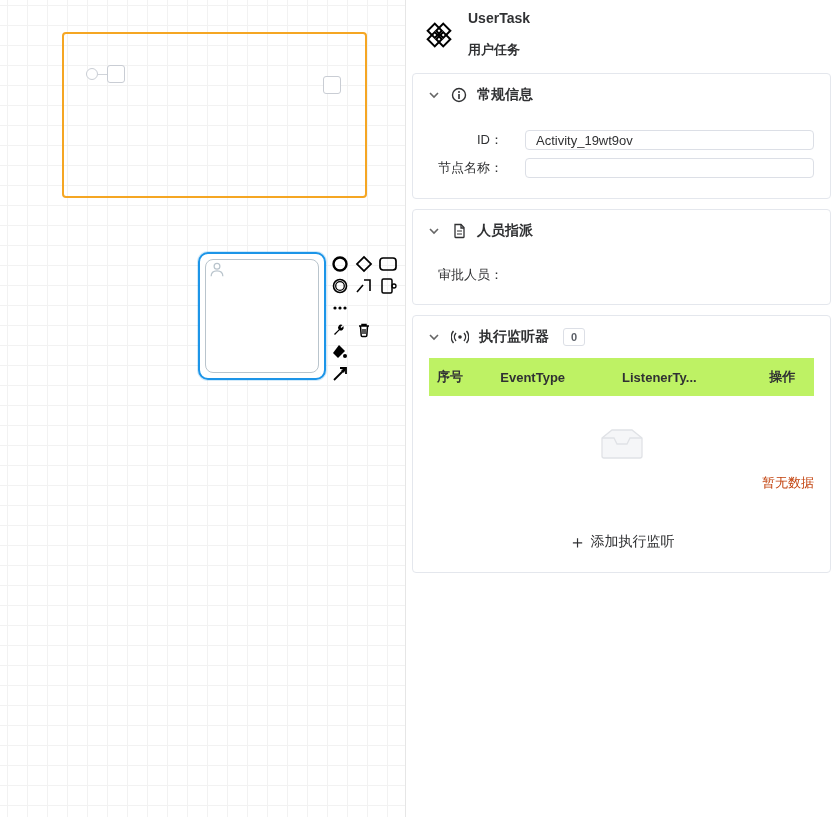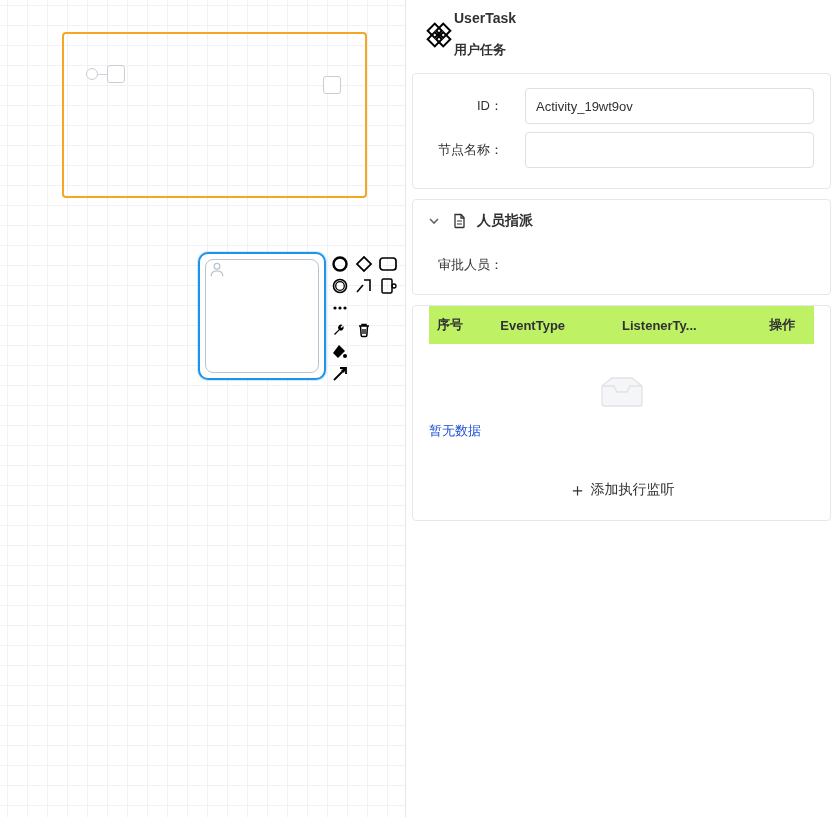--- a/index.html
+++ b/index.html
@@ -100,21 +100,21 @@
   .panel {
     width: 432px;
     height: 100%;
     border-left: 1px solid #e6e6e6;
     background: #fff;
     display: flex; flex-direction: column;
     overflow: auto;
   }
   .panel-header {
     padding: 10px 16px 10px 18px;
-    display: flex; align-items: center; 
+    display: flex; align-items: center; gap: 14px;
   }
   .panel-header svg { flex-shrink: 0; }
   .panel-header-text .t1 { font-weight: 700; font-size: 14px; }
   .panel-header-text .t2 { font-weight: 600; font-size: 13px; margin-top: 15px; }
 
   .section {
     border: 1px solid #e4e7ed;
     border-radius: 4px;
     margin: 4px 6px 6px 6px;
   }
@@ -125,21 +125,21 @@
     font-size: 14px;
     cursor: pointer;
   }
   .section-header svg { flex-shrink: 0; }
   .section-body { padding: 6px 16px 12px 16px; }
 
   .form-row { display: flex; align-items: center; margin: 8px 0; gap: 22px; }
   .form-label { width: 74px; text-align: right; font-size: 13px; color: #303133; flex-shrink:0;}
   .form-input {
     flex: 1;
-    height: 36px;
+    height: 20px;
     padding: 0 10px;
     border: 1px solid #dcdfe6;
     border-radius: 4px;
     font-size: 13px;
     color: #303133;
     outline: none;
     background:#fff;
   }
   .form-input::placeholder { color: #c0c4cc; }
 
@@ -159,23 +159,23 @@
   .table thead th {
     background: #bef264;
     font-weight: 600;
     font-size: 13px;
     color: #303133;
     text-align: left;
     padding: 10px 8px;
   }
   .table thead th:last-child { text-align: center; }
   .table-empty {
-    text-align: left;
+    text-align: right;
     padding: 28px 0 18px 0;
-    color: #1d4ed8;
+    color: #c2410c;
     font-size: 13px;
   }
   .table-empty svg { display: block; margin: 0 auto 10px; }
 
   .add-btn-row {
     display: flex; justify-content: center;
     padding: 14px 0 18px 0;
   }
   .add-btn {
     background: none; border: none;
@@ -299,20 +299,31 @@
           <rect x="1" y="-5" width="10" height="10" transform="rotate(45)" fill="none" stroke="#000" stroke-width="2"></rect>
         </g>
       </svg>
       <div class="panel-header-text">
         <div class="t1">UserTask</div>
         <div class="t2">用户任务</div>
       </div>
     </div>
 
     <div class="section">
+      <div class="section-header">
+        <svg class="chevron" viewBox="0 0 14 14">
+            <path d="M3 5l4 4 4-4" fill="none" stroke="#666" stroke-width="1.6"></path>
+          </svg>
+        <svg width="16" height="16" viewBox="0 0 16 16">
+            <circle cx="8" cy="8" r="6.5" fill="none" stroke="#303133" stroke-width="1.4"></circle>
+            <circle cx="8" cy="5" r="1" fill="#303133"></circle>
+            <rect x="7.2" y="7" width="1.6" height="5" fill="#303133"></rect>
+          </svg>
+        <span>常规信息</span>
+      </div>
       <div class="section-body">
         <div class="form-row">
           <div class="form-label">ID：</div>
           <input class="form-input" type="text" value="Activity_19wt9ov" style="">
         </div>
         <div class="form-row">
           <div class="form-label">节点名称：</div>
           <input class="form-input" type="text" value="" style="">
         </div>
       </div>
@@ -331,20 +342,32 @@
         <span>人员指派</span>
       </div>
       <div class="section-body">
         <div class="form-row">
           <div class="form-label">审批人员：</div>
         </div>
       </div>
     </div>
 
     <div class="section">
+      <div class="section-header">
+        <svg class="chevron" viewBox="0 0 14 14">
+            <path d="M3 5l4 4 4-4" fill="none" stroke="#666" stroke-width="1.6"></path>
+          </svg>
+        <svg width="18" height="16" viewBox="0 0 18 16">
+          <circle cx="9" cy="8" r="1.8" fill="#303133"></circle>
+          <path d="M5 4a6 6 0 0 0 0 8M13 4a6 6 0 0 1 0 8" fill="none" stroke="#303133" stroke-width="1.4"></path>
+          <path d="M2.5 2a9 9 0 0 0 0 12M15.5 2a9 9 0 0 1 0 12" fill="none" stroke="#303133" stroke-width="1.4"></path>
+        </svg>
+        <span>执行监听器</span>
+        <span class="badge-count">0</span>
+      </div>
 
       <div class="table-wrap">
         <table class="table">
           <thead>
             <tr>
               <th>序号</th>
               <th>EventType</th>
               <th>ListenerTy...</th>
               <th>操作</th>
             </tr>

